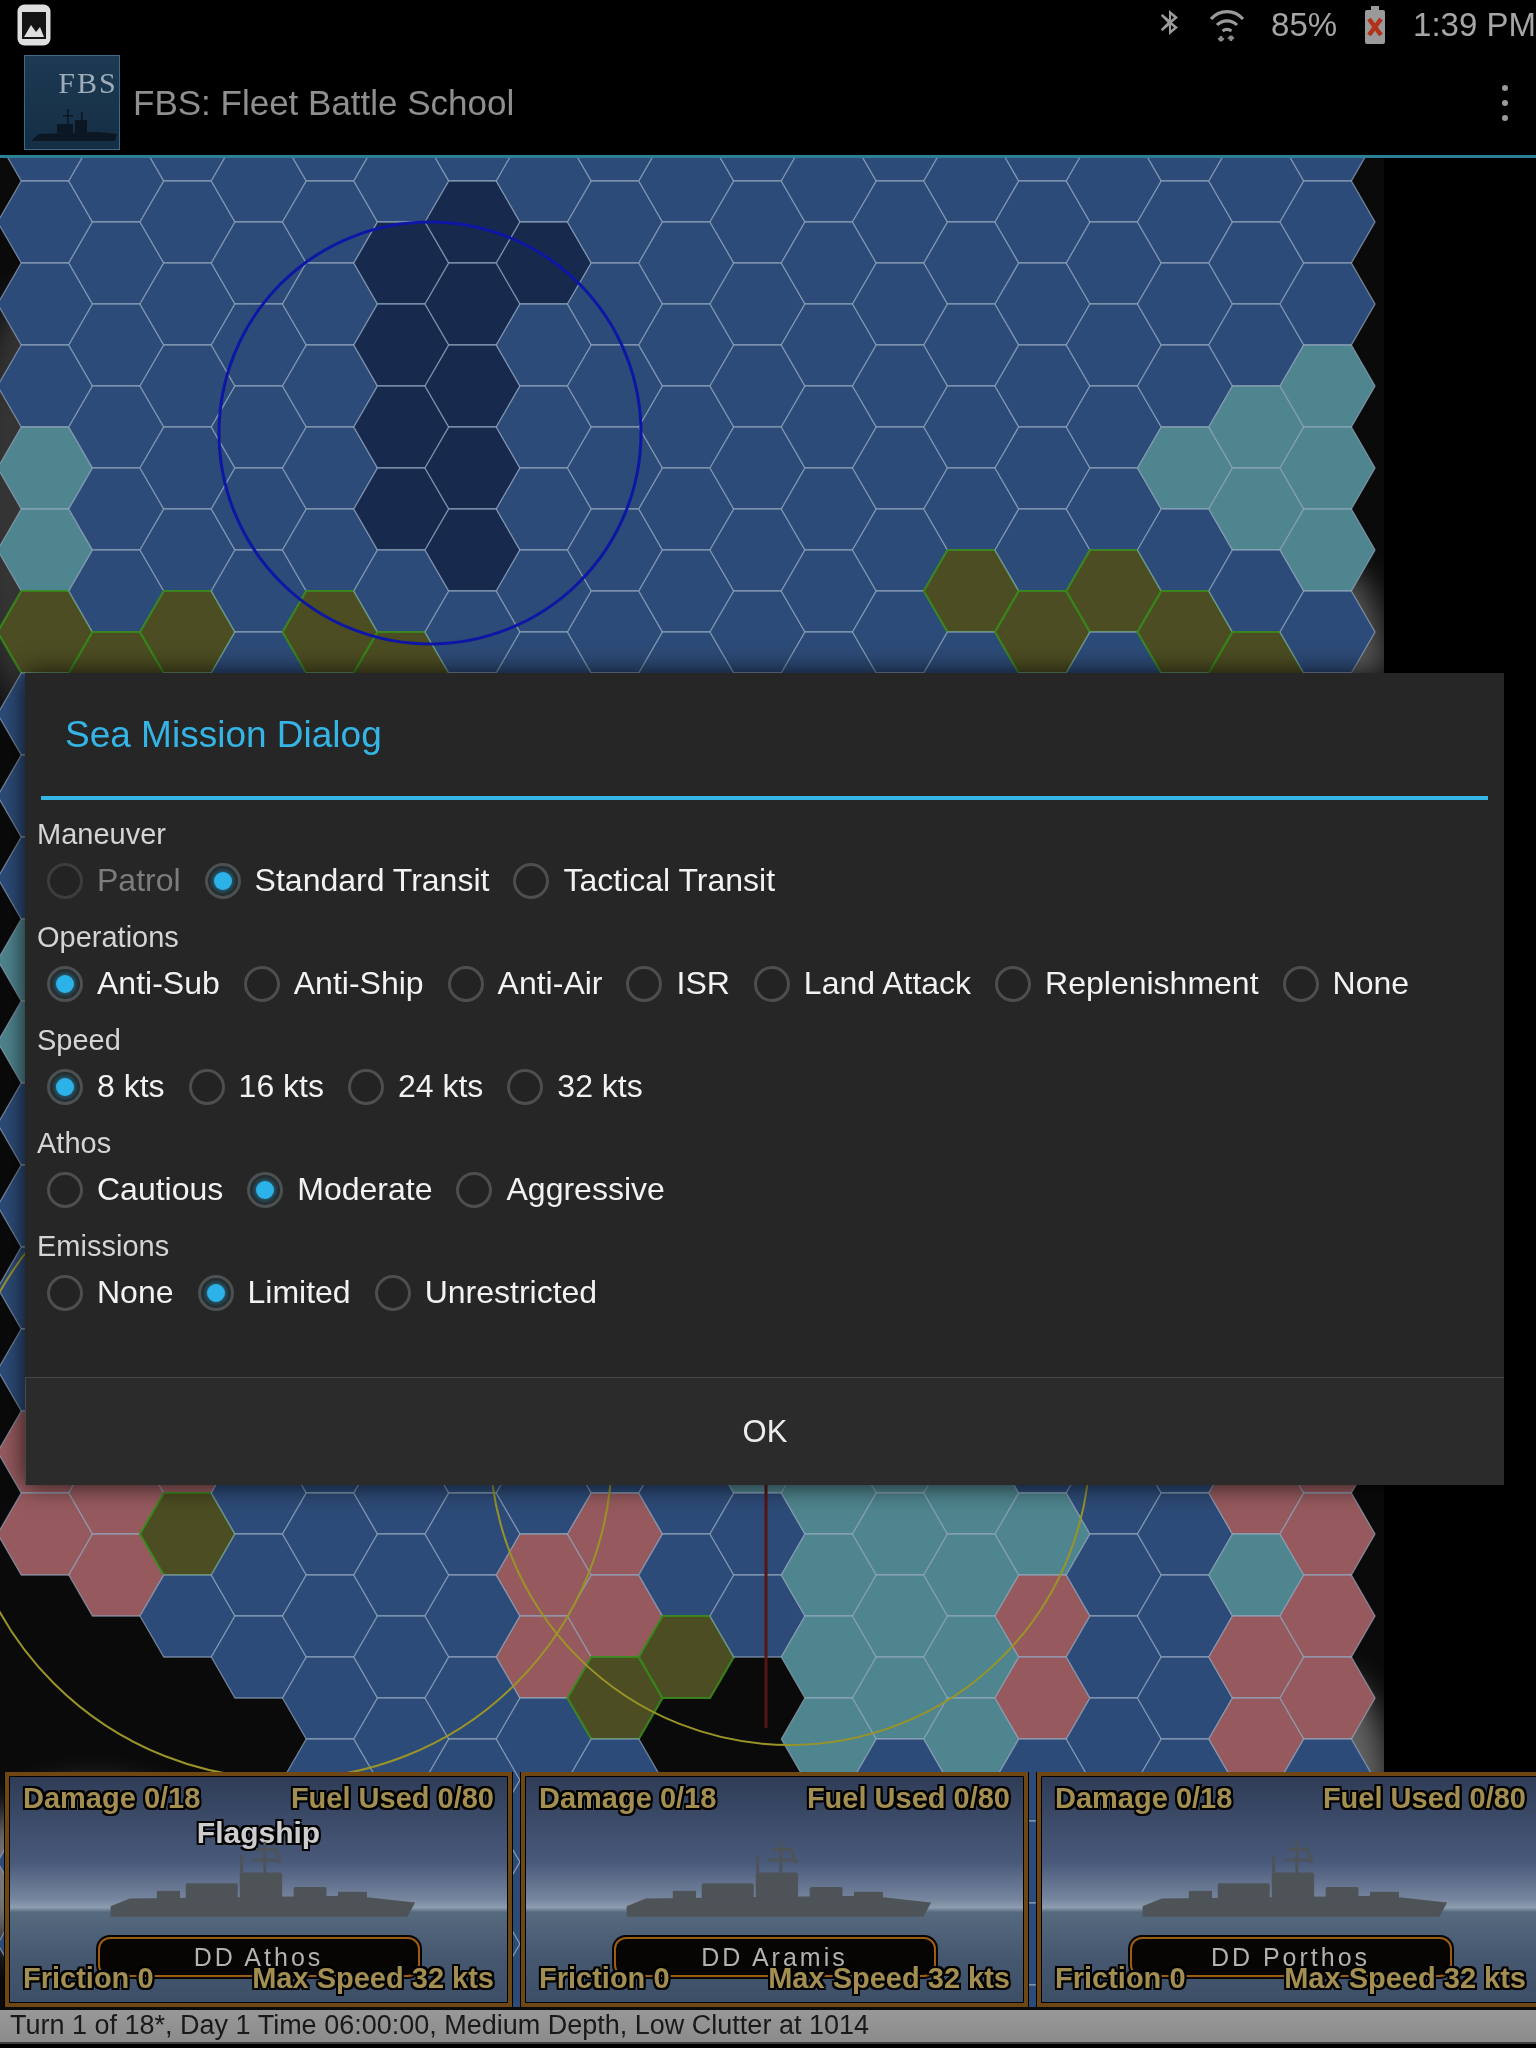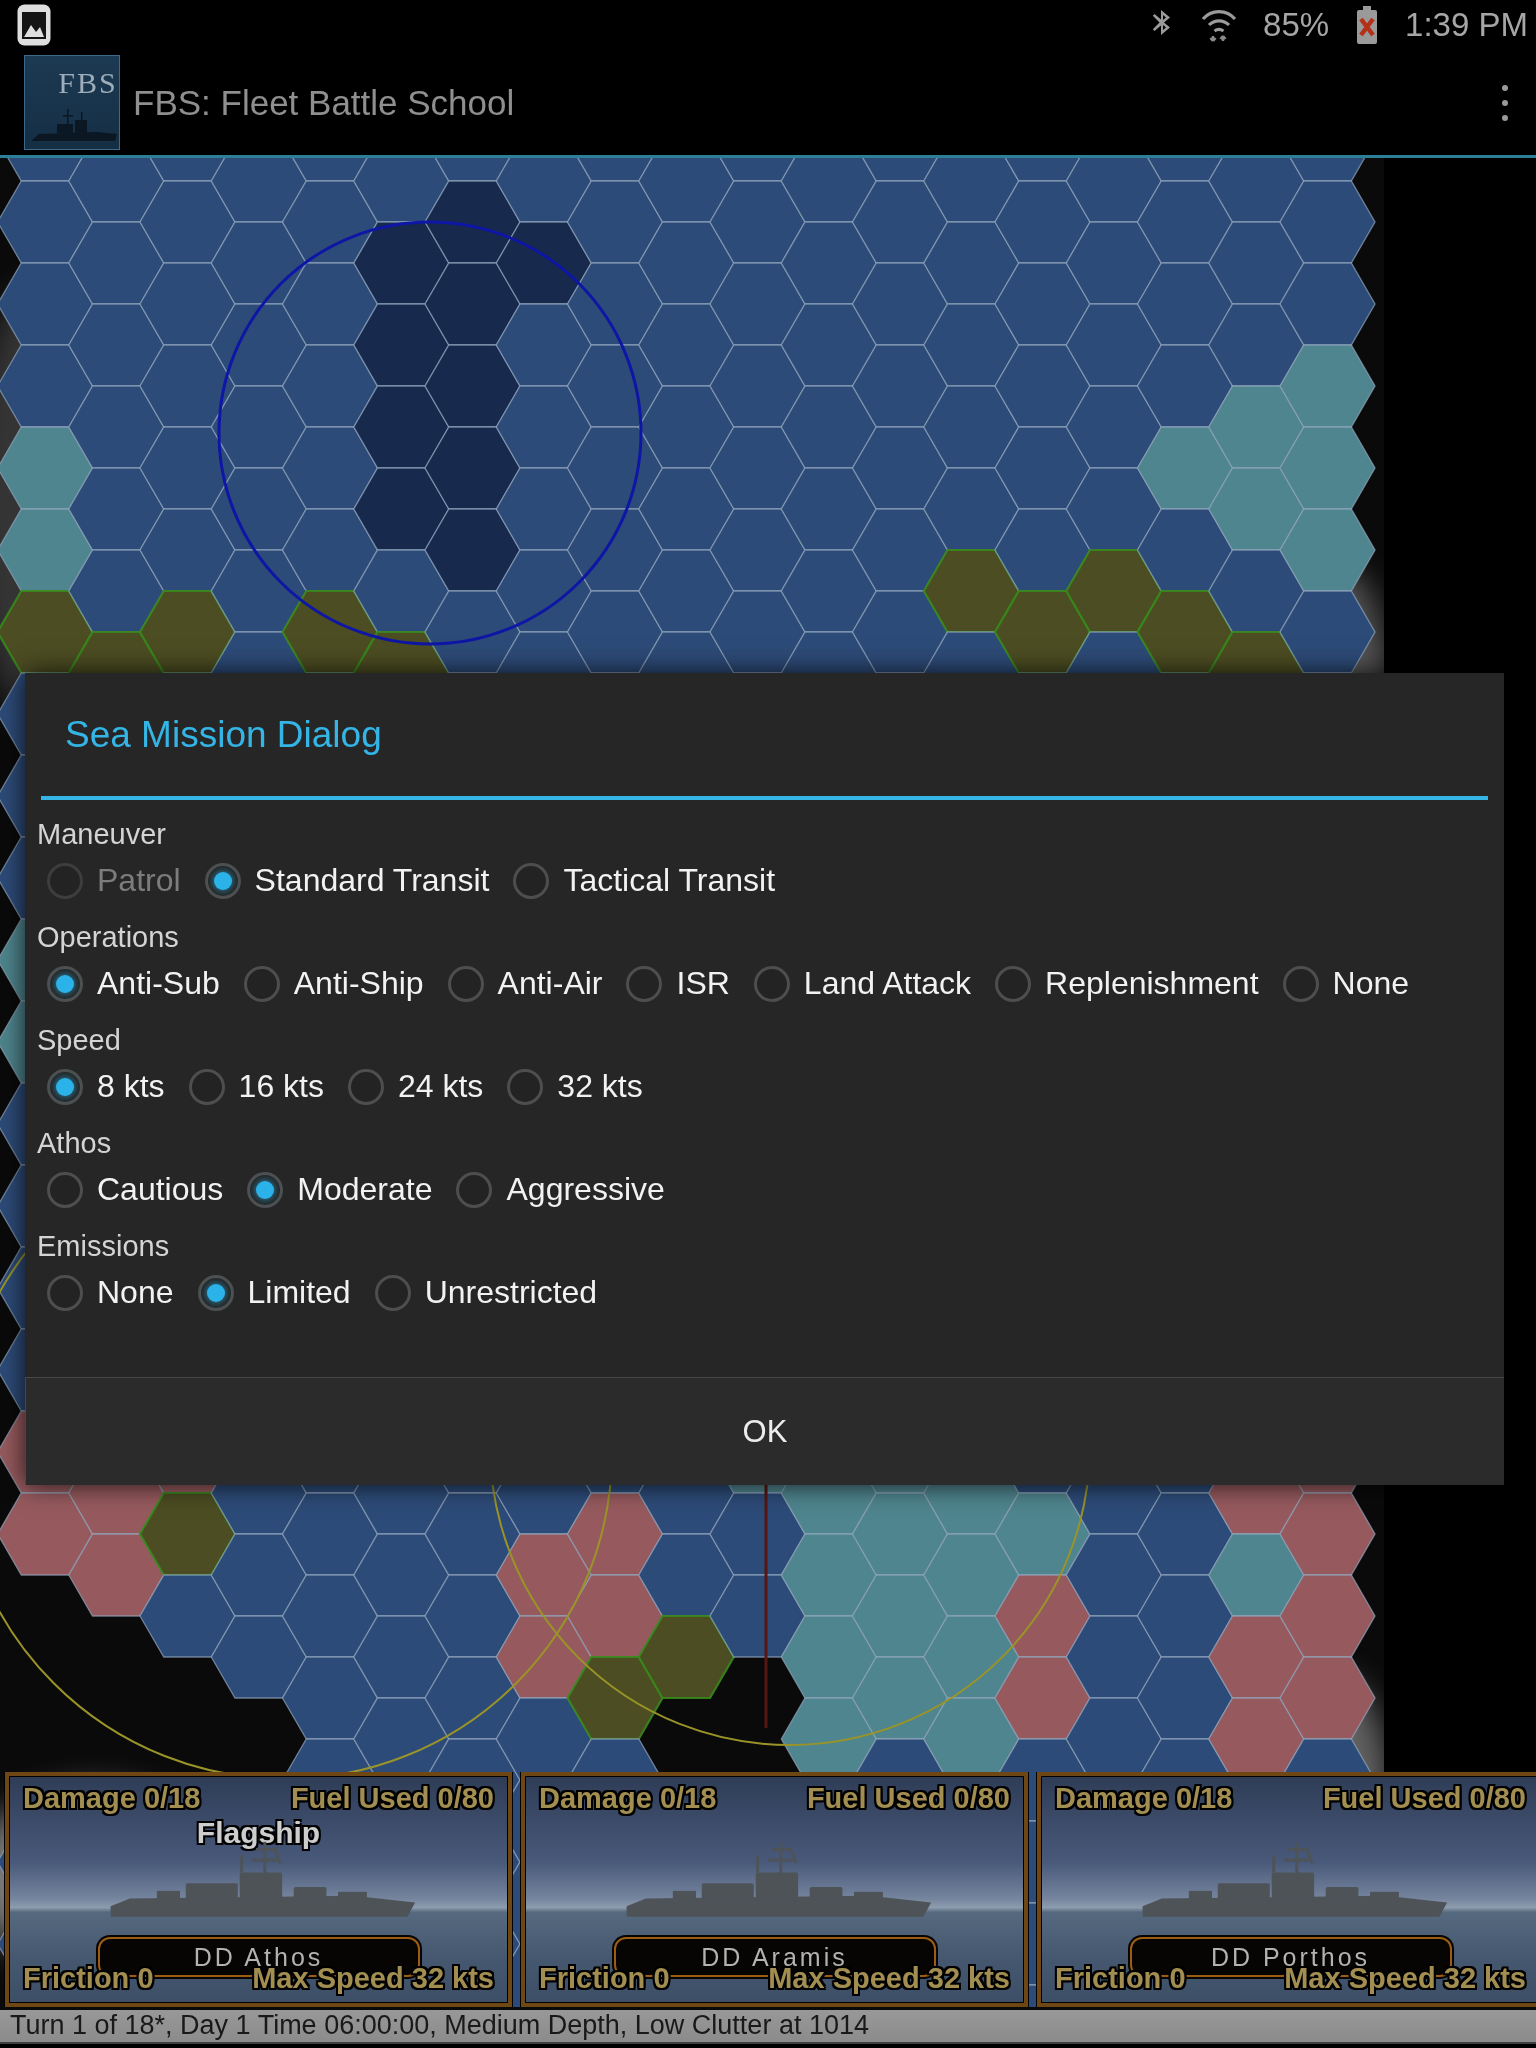--- a/index.html
+++ b/index.html
@@ -3,21 +3,21 @@
 <meta charset="utf-8">
 <style>
   html,body{margin:0;padding:0;background:#000;}
   body{width:1536px;height:2048px;position:relative;overflow:hidden;
        font-family:"Liberation Sans", sans-serif;}
 
   
   .status-bar{position:absolute;top:0;left:0;width:1536px;height:50px;background:#000;
               display:flex;align-items:center;}
   .sb-left{margin-left:16px;display:flex;align-items:center;}
-  .sb-right{margin-left:auto;margin-right:8px;display:flex;align-items:center;gap:24px;text-align:center;}
+  .sb-right{margin-left:auto;margin-right:0;display:flex;align-items:center;gap:24px;text-align:center;}
   .sb-text{color:#a6a6a6;font-size:33px;}
 
   
   .app-bar{position:absolute;top:50px;left:0;width:1536px;height:105px;background:#000;}
   .app-logo{position:absolute;left:24px;top:5px;width:96px;height:95px;box-sizing:border-box;
             background:linear-gradient(180deg,#1d3a53 0%,#142e44 100%);
             border:1px solid #3c6a8a;overflow:hidden;padding-left:32px;}
   .app-logo-text{display:block;text-align:center;margin-top:10px;
             font-family:"Liberation Serif",serif;font-size:30px;letter-spacing:2px;color:#9dadb9;}
   .app-logo-ship{position:absolute;bottom:2px;left:2px;}

